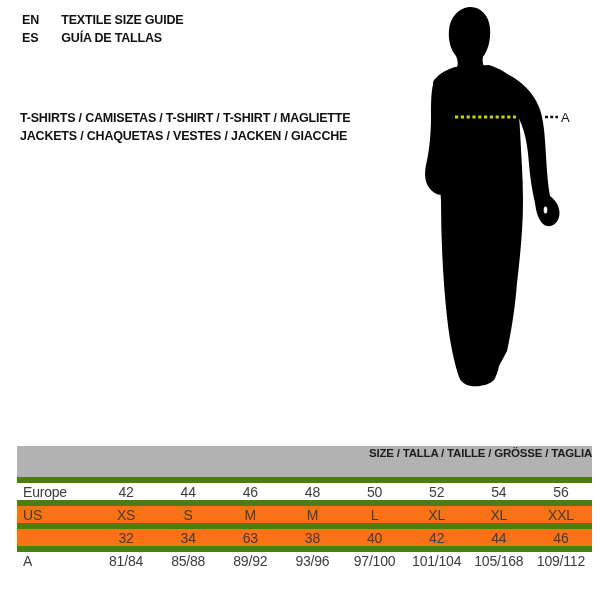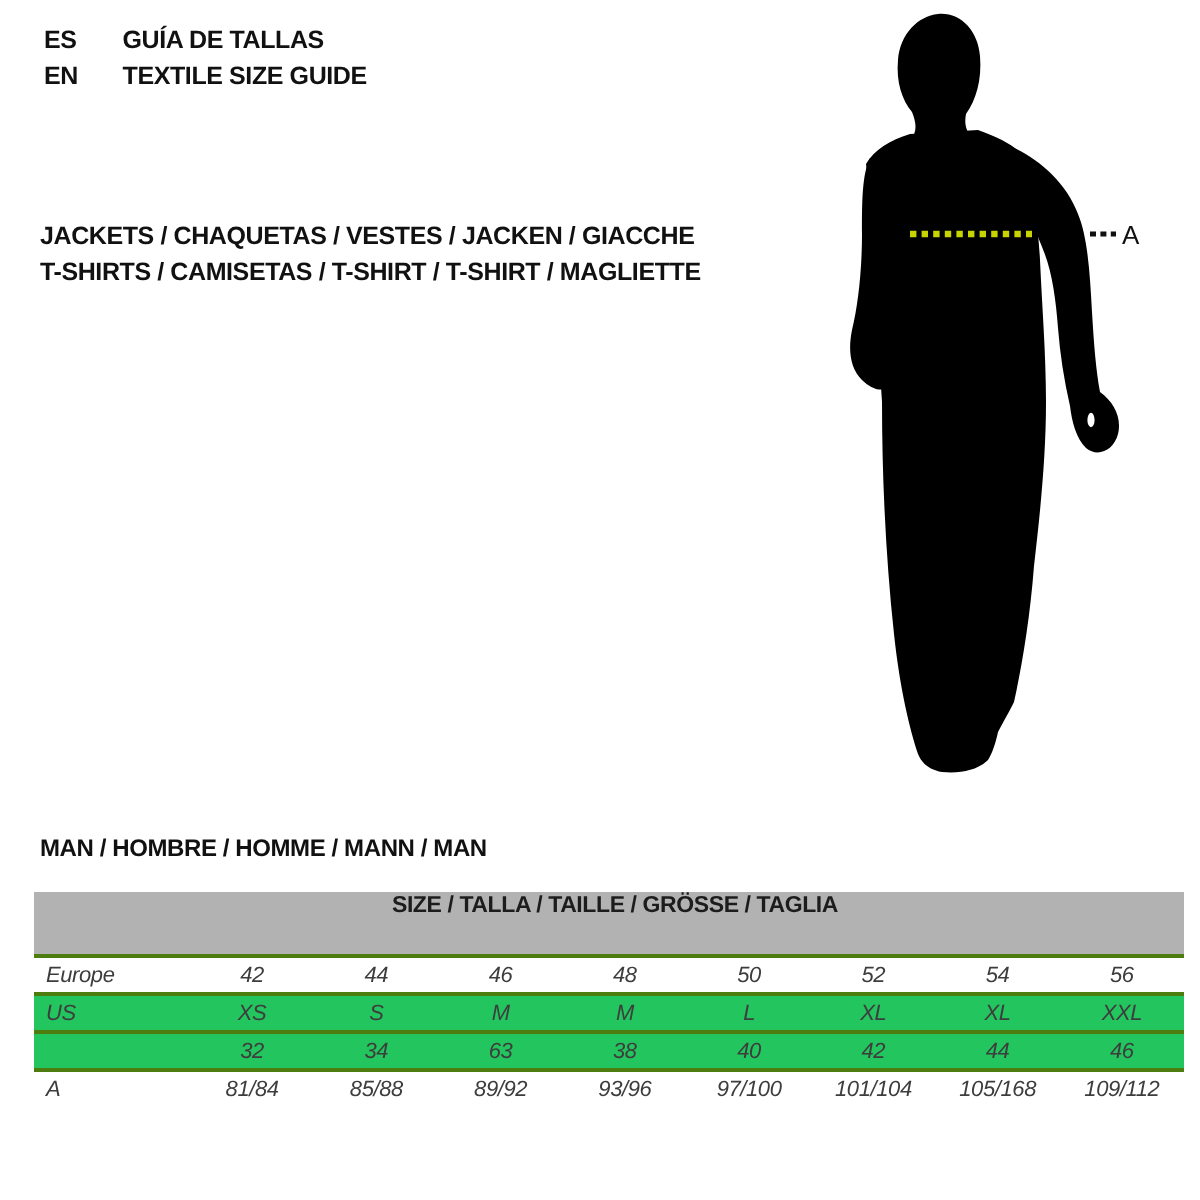--- a/index.html
+++ b/index.html
@@ -14,52 +14,51 @@
   .lang-code{display:inline-block;width:36px;}
   
   #categories{position:absolute;left:20px;top:109px;font-weight:bold;font-size:12.5px;line-height:18px;white-space:nowrap;}
   
   #figure{position:absolute;left:405px;top:5px;width:170px;height:385px;}
   
   #man-label{position:absolute;left:20px;top:417px;font-weight:bold;font-size:12px;}
   
   #size-table{position:absolute;left:17px;top:446px;width:575px;border-collapse:collapse;table-layout:fixed;}
   #size-table th{
-    background:#b2b2b2;color:#1c1c1c;font-weight:bold;font-size:11.5px;text-align:center;
+    background:#b2b2b2;color:#1c1c1c;font-weight:bold;font-size:11.5px;text-align:right;
     padding:1px 0 18px 6px;height:12px;letter-spacing:-0.2px;
   }
   #size-table td{
-    font-size:11px;color:#3d3d3d;text-align:center;height:17px;padding:0;letter-spacing:-0.2px;
-    border-top:2px solid #4d7c0f;
-    font-style:italic;
+    font-size:14px;color:#3d3d3d;text-align:center;height:17px;padding:0;letter-spacing:-0.2px;
+    border-top:6px solid #4d7c0f;
   }
   #size-table td.rowlabel{text-align:left;padding-left:6px;color:#3d3d3d;}
-  #size-table tr.shaded td{background:#22c55e;}
+  #size-table tr.shaded td{background:#f97316;}
   
   #footer-note{position:absolute;left:20px;top:548px;font-weight:bold;font-size:12px;}
 </style>
 </head>
 <body>
 
 <div id="canvas">
 
   <div id="lang-list" class="cond">
     <div class="lang-row">
+      <span class="lang-code">EN</span>
+      <span class="lang-name">TEXTILE SIZE GUIDE</span>
+    </div>
+    <div class="lang-row">
       <span class="lang-code">ES</span>
       <span class="lang-name">GUÍA DE TALLAS</span>
-    </div>
-    <div class="lang-row">
-      <span class="lang-code">EN</span>
-      <span class="lang-name">TEXTILE SIZE GUIDE</span>
     </div>
   </div>
 
   <div id="categories" class="cond">
+    <div>T-SHIRTS / CAMISETAS / T-SHIRT / T-SHIRT / MAGLIETTE</div>
     <div>JACKETS / CHAQUETAS / VESTES / JACKEN / GIACCHE</div>
-    <div>T-SHIRTS / CAMISETAS / T-SHIRT / T-SHIRT / MAGLIETTE</div>
   </div>
 
   <svg id="figure" viewBox="0 0 170 385" aria-hidden="true">
 
     <path fill="#000" d="M64,2 C75,1 84,10 85,23 C86,35 83,45 78,52 C77,57 78,61 82,65 L50,65 C54,61 53,56 51,51 C46,45 43,36 44,25 C45,12 54,3 64,2 Z"></path>
 
     <path fill="#000" d="M84,60 C95,64 103,68 106,73 C111,86 114,105 115,125 C116,148 118,172 118,196 C118,224 115,252 112,278 C110,304 106,328 102,346 C99,352 96,357 94,361 C93,366 91,372 89,375 C84,380 75,382 66,381 C60,380 56,377 54,372 C50,360 45,340 42,312 C38,275 36,235 36,196 C35,178 33,160 33,140 C32,115 30,92 28,77 C32,70 40,65 50,62 Z"></path>
 
     <path fill="#000" d="M30,74 C26,82 26,96 26,112 C26,130 24,148 21,160 C19,170 20,179 26,185 C30,189 35,191 38,189 L36,92 C35,83 33,77 30,74 Z"></path>
 
@@ -67,21 +66,20 @@
 
     <ellipse cx="140.5" cy="205" rx="1.8" ry="3.6" fill="#fff"></ellipse>
 
     <line x1="50" y1="112" x2="111" y2="112" stroke-width="3.2" stroke-dasharray="3.2 2.6" stroke="#c8d400"></line>
 
     <line x1="140" y1="112" x2="153" y2="112" stroke-width="2.6" stroke-dasharray="3 2.2" stroke="#111111"></line>
 
     <text x="156" y="117" font-size="13" fill="#111">A</text>
   </svg>
 
-  <div id="man-label" class="cond">MAN / HOMBRE / HOMME / MANN / MAN</div>
 
   <table id="size-table">
     <colgroup>
       <col style="width:78px">
       <col>
         <col>
         <col>
         <col>
         <col>
         <col>

